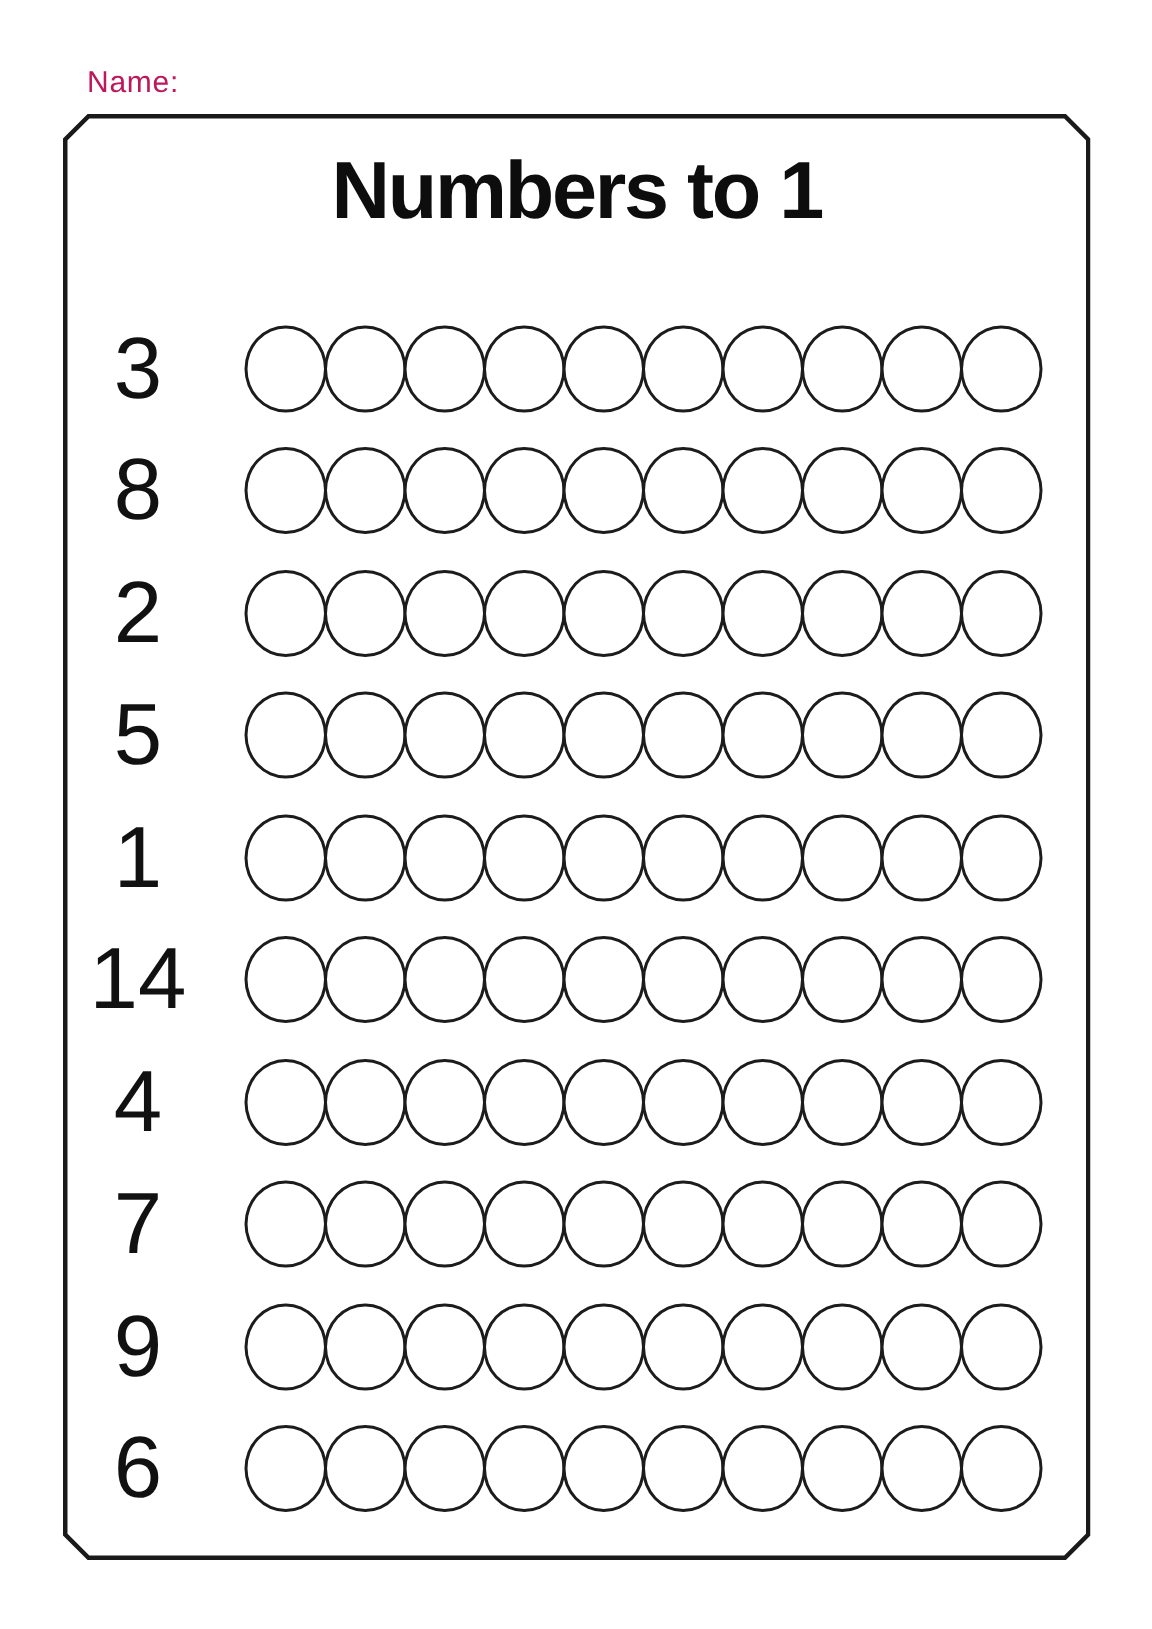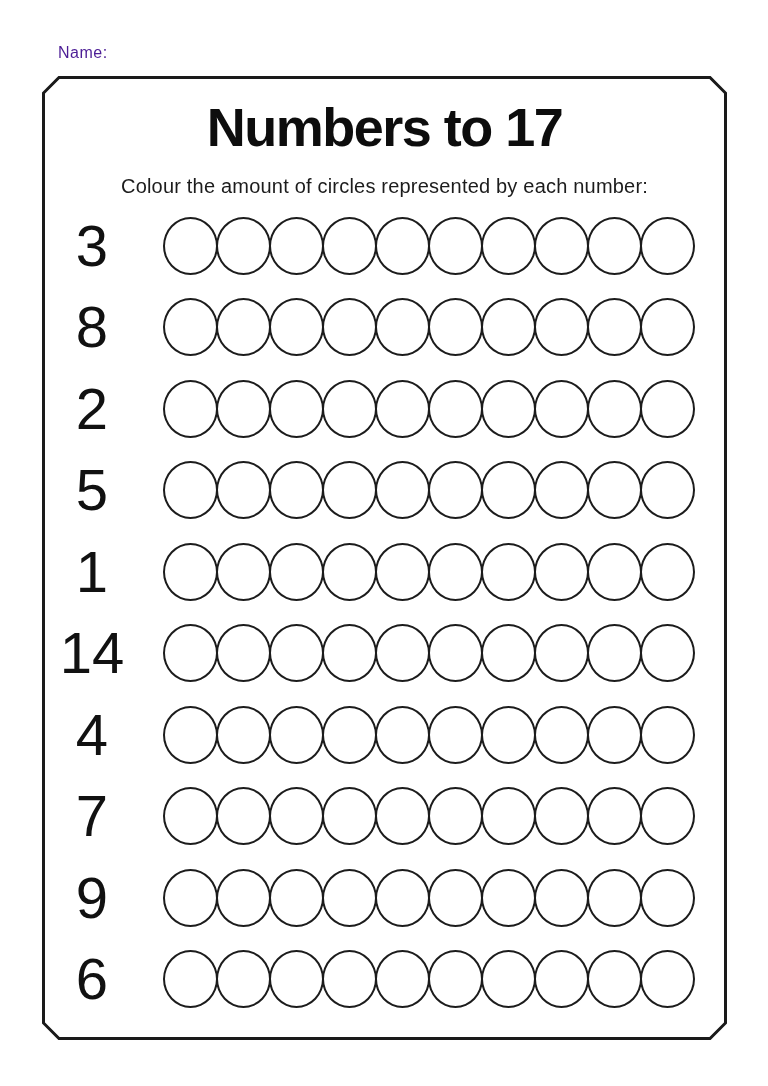--- a/index.html
+++ b/index.html
@@ -8,23 +8,23 @@
     width: 768px; height: 1086px;
     background: #ffffff;
     font-family: "Liberation Sans", sans-serif;
     color: #1a1a1a;
     position: relative;
     overflow: hidden;
   }
   .name-label {
     position: absolute;
     left: 58px; top: 44px;
-    font-size: 16px;
+    font-size: 20px;
     letter-spacing: 0.5px;
-    color: #4c1d95;
+    color: #be185d;
   }
   .sheet {
     position: absolute;
     left: 42px; top: 76px;
     width: 685px; height: 964px;
   }
   .frame-border {
     position: absolute;
     left: 0; top: 0;
     width: 685px; height: 964px;
@@ -89,23 +89,22 @@
 <body>
 
 <div class="name-label">Name:</div>
 
 <div class="sheet">
 
   <svg class="frame-border" viewBox="0 0 685 964" xmlns="http://www.w3.org/2000/svg">
     <path d="M 17 1.5 H 668 L 683.5 17 V 947 L 668 962.5 H 17 L 1.5 947 V 17 Z" fill="none" stroke="#1a1a1a" stroke-width="3"></path>
   </svg>
 
-  <h1 class="title">Numbers to 17</h1>
-
-  <p class="subtitle">Colour the amount of circles represented by each number:</p>
+  <h1 class="title">Numbers to 1</h1>
+
 
   <div class="rows" id="rows">
       <div class="row">
         <span class="num">3</span>
         <div class="circles">
           <div class="circle"></div>
           <div class="circle"></div>
           <div class="circle"></div>
           <div class="circle"></div>
           <div class="circle"></div>

